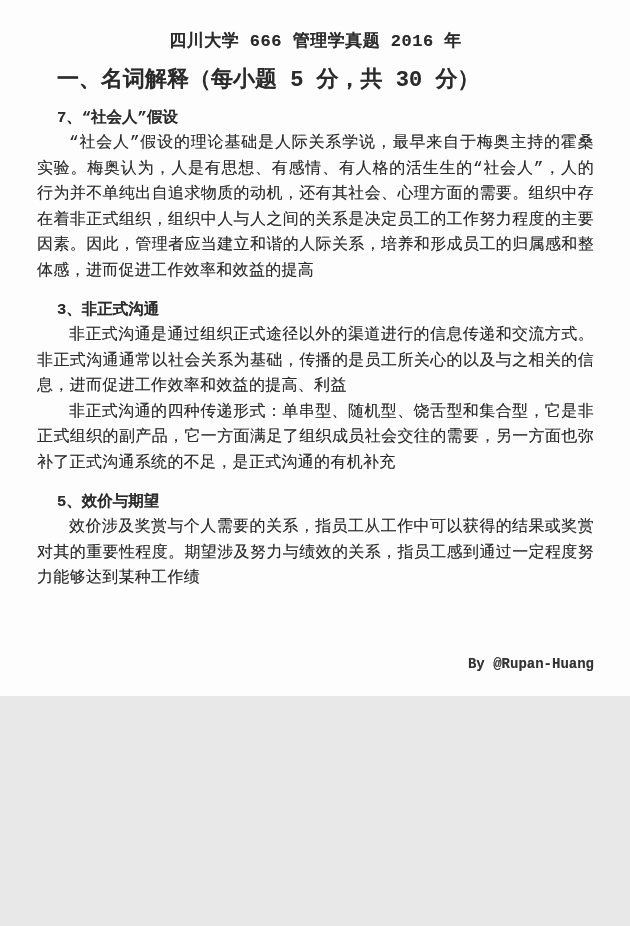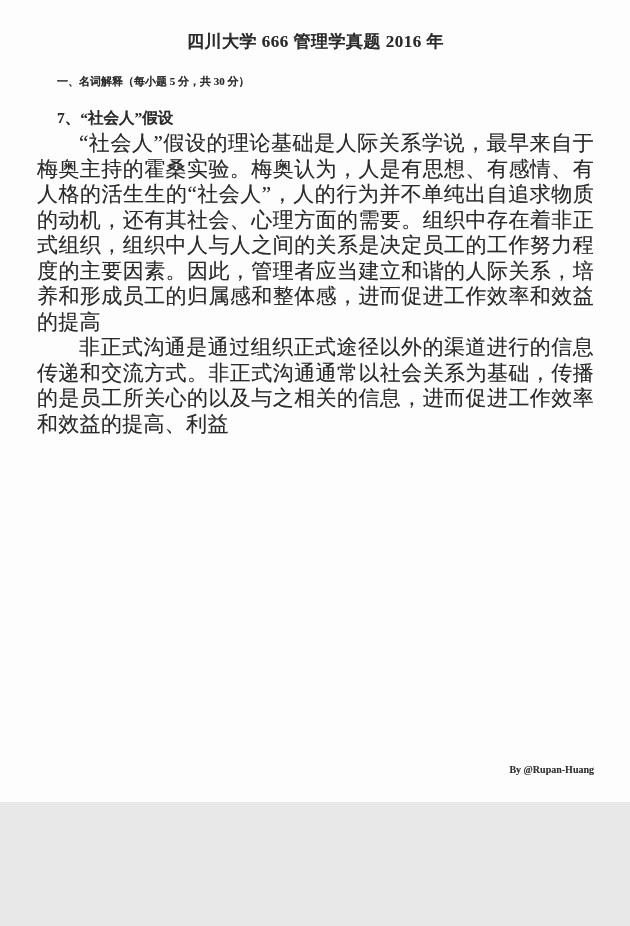--- a/index.html
+++ b/index.html
@@ -1,63 +1,63 @@
 <!DOCTYPE html>
 <html lang="zh"><head>
 <meta charset="utf-8">
 <style>
   html, body { margin: 0; padding: 0; background: #e8e8e8; }
   .page {
     position: relative;
     width: 630px;
-    height: 802px;
+    height: 696px;
     margin: 0 auto;
     background: #fdfdfd;
     color: #2b2b2b;
-    font-family: Liberation Serif, serif;
+    font-family: Liberation Mono, monospace;
     text-shadow: 0 0 0.6px rgba(45,45,45,0.45);
     overflow: hidden;
     box-sizing: border-box;
   }
   .content {
     padding: 32px 36px 0 37px;
   }
   .doc-title {
     font-size: 17px;
     line-height: 20px;
     font-weight: bold;
     text-align: center;
     margin: 0 0 18px 0;
     letter-spacing: 0.5px;
   }
   .section-heading {
-    font-size: 11px;
+    font-size: 22px;
     line-height: 22px;
     font-weight: bold;
     margin: 0 0 0 20px;
   }
   .term-heading {
     font-size: 15.5px;
     line-height: 26px;
     font-weight: bold;
     margin: 13px 0 0 20px;
   }
   .para {
-    font-size: 21px;
+    font-size: 16px;
     line-height: 25.5px;
     margin: 0;
     text-indent: 2em;
     text-align: justify;
     letter-spacing: 0.3px;
   }
   .footer {
     position: absolute;
     right: 36px;
     bottom: 25px;
-    font-size: 10px;
+    font-size: 14px;
     line-height: 14px;
     font-weight: bold;
     color: #333;
   }
 </style>
 </head>
 <body>
 
 <div class="page">
   <div class="content">
@@ -66,23 +66,29 @@
 
     <h2 class="section-heading">一、名词解释（每小题 5 分，共 30 分）</h2>
 
     <section class="term-item">
       <h3 class="term-heading">7、“社会人”假设</h3>
       <p class="para">“社会人”假设的理论基础是人际关系学说，最早来自于梅奥主持的霍桑实验。梅奥认为，人是有思想、有感情、有人格的活生生的“社会人”，人的行为并不单纯出自追求物质的动机，还有其社会、心理方面的需要。组织中存在着非正式组织，组织中人与人之间的关系是决定员工的工作努力程度的主要因素。因此，管理者应当建立和谐的人际关系，培养和形成员工的归属感和整体感，进而促进工作效率和效益的提高</p>
     </section>
 
 
     <section class="term-item">
+      <h3 class="term-heading">3、非正式沟通</h3>
       <p class="para">非正式沟通是通过组织正式途径以外的渠道进行的信息传递和交流方式。非正式沟通通常以社会关系为基础，传播的是员工所关心的以及与之相关的信息，进而促进工作效率和效益的提高、利益</p>
+      <p class="para">非正式沟通的四种传递形式：单串型、随机型、饶舌型和集合型，它是非正式组织的副产品，它一方面满足了组织成员社会交往的需要，另一方面也弥补了正式沟通系统的不足，是正式沟通的有机补充</p>
     </section>
 
     <section class="term-item">
     </section>
 
+    <section class="term-item">
+      <h3 class="term-heading">5、效价与期望</h3>
+      <p class="para">效价涉及奖赏与个人需要的关系，指员工从工作中可以获得的结果或奖赏对其的重要性程度。期望涉及努力与绩效的关系，指员工感到通过一定程度努力能够达到某种工作绩</p>
+    </section>
 
   </div>
 
   <div class="footer">By @Rupan-Huang</div>
 </div>
 
 </body></html>

